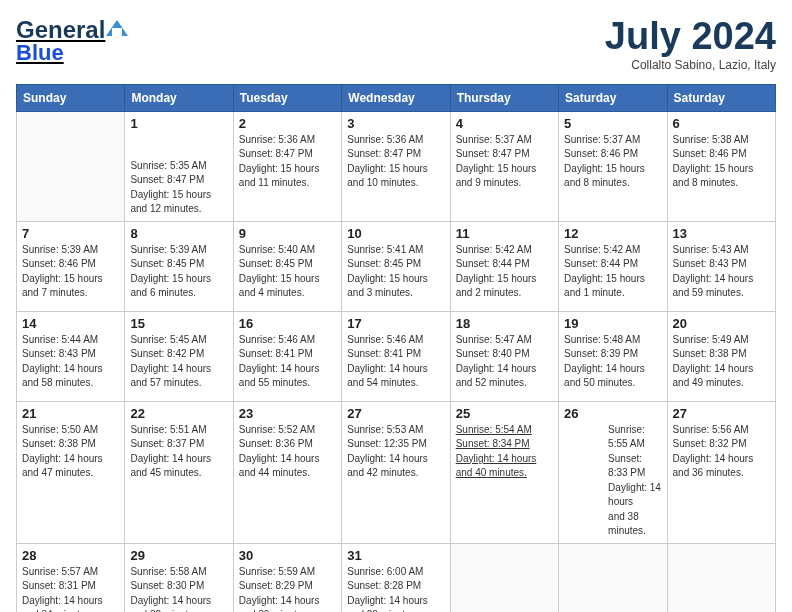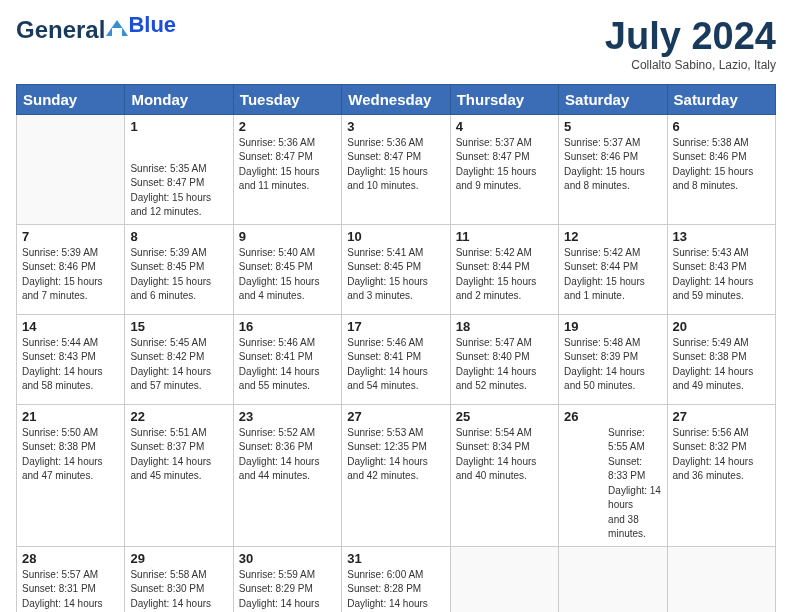--- a/index.html
+++ b/index.html
@@ -11,21 +11,23 @@
       padding: 16px;
     }
     .header {
       display: flex;
       justify-content: space-between;
       align-items: flex-start;
       margin-bottom: 12px;
     }
     .logo {
       display: flex;
+      flex-direction: column;
       align-items: flex-start;
+      text-decoration: underline;
     }
     .title-block {
       text-align: right;
     }
     .month-year {
       font-size: 38px;
       font-weight: bold;
       color: #1a3a5c;
       line-height: 1.1;
     }
@@ -36,21 +38,21 @@
     table {
       width: 100%;
       border-collapse: collapse;
       font-size: 11px;
     }
     thead th {
       background: #3a6db5;
       color: #fff;
       padding: 6px 6px;
       text-align: left;
-      font-size: 15px;
+      font-size: 12px;
       font-weight: bold;
       border: 1px solid #2a5a9a;
     }
     tbody td {
       border: 1px solid #ccc;
       vertical-align: top;
       padding: 4px 5px;
       height: 90px;
       width: 108px;
     }
@@ -272,21 +274,21 @@
         </td>
         <td>
           <div class="day-number">27</div>
           <div class="day-info" style="white-space: pre-line;">Sunrise: 5:53 AM
 Sunset: 12:35 PM
 Daylight: 14 hours
 and 42 minutes.</div>
         </td>
         <td>
           <div class="day-number">25</div>
-          <div class="day-info" style="white-space: pre-line;">Sunrise: 5:54 AM
+          <div class="day-info" style="white-space: pre-line; text-decoration: underline;">Sunrise: 5:54 AM
 Sunset: 8:34 PM
 Daylight: 14 hours
 and 40 minutes.</div>
         </td>
         <td>
           <div class="day-number">26</div>
           <div class="day-info" style="white-space: pre-line; margin-left: 44px;">Sunrise: 5:55 AM
 Sunset: 8:33 PM
 Daylight: 14 hours
 and 38 minutes.</div>

